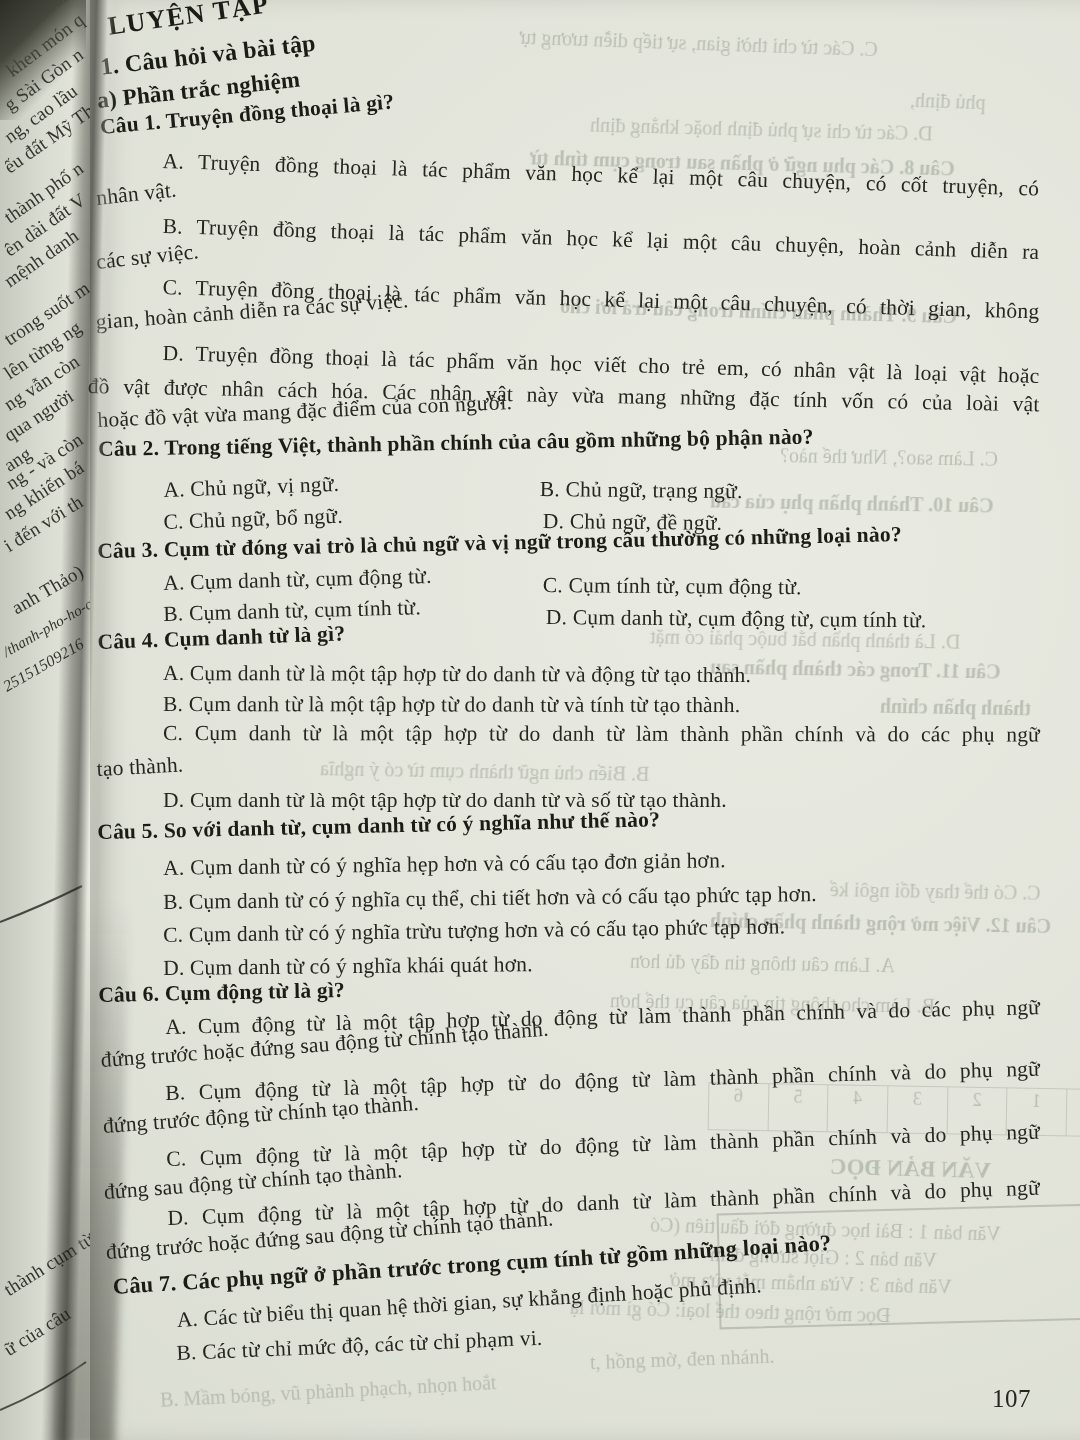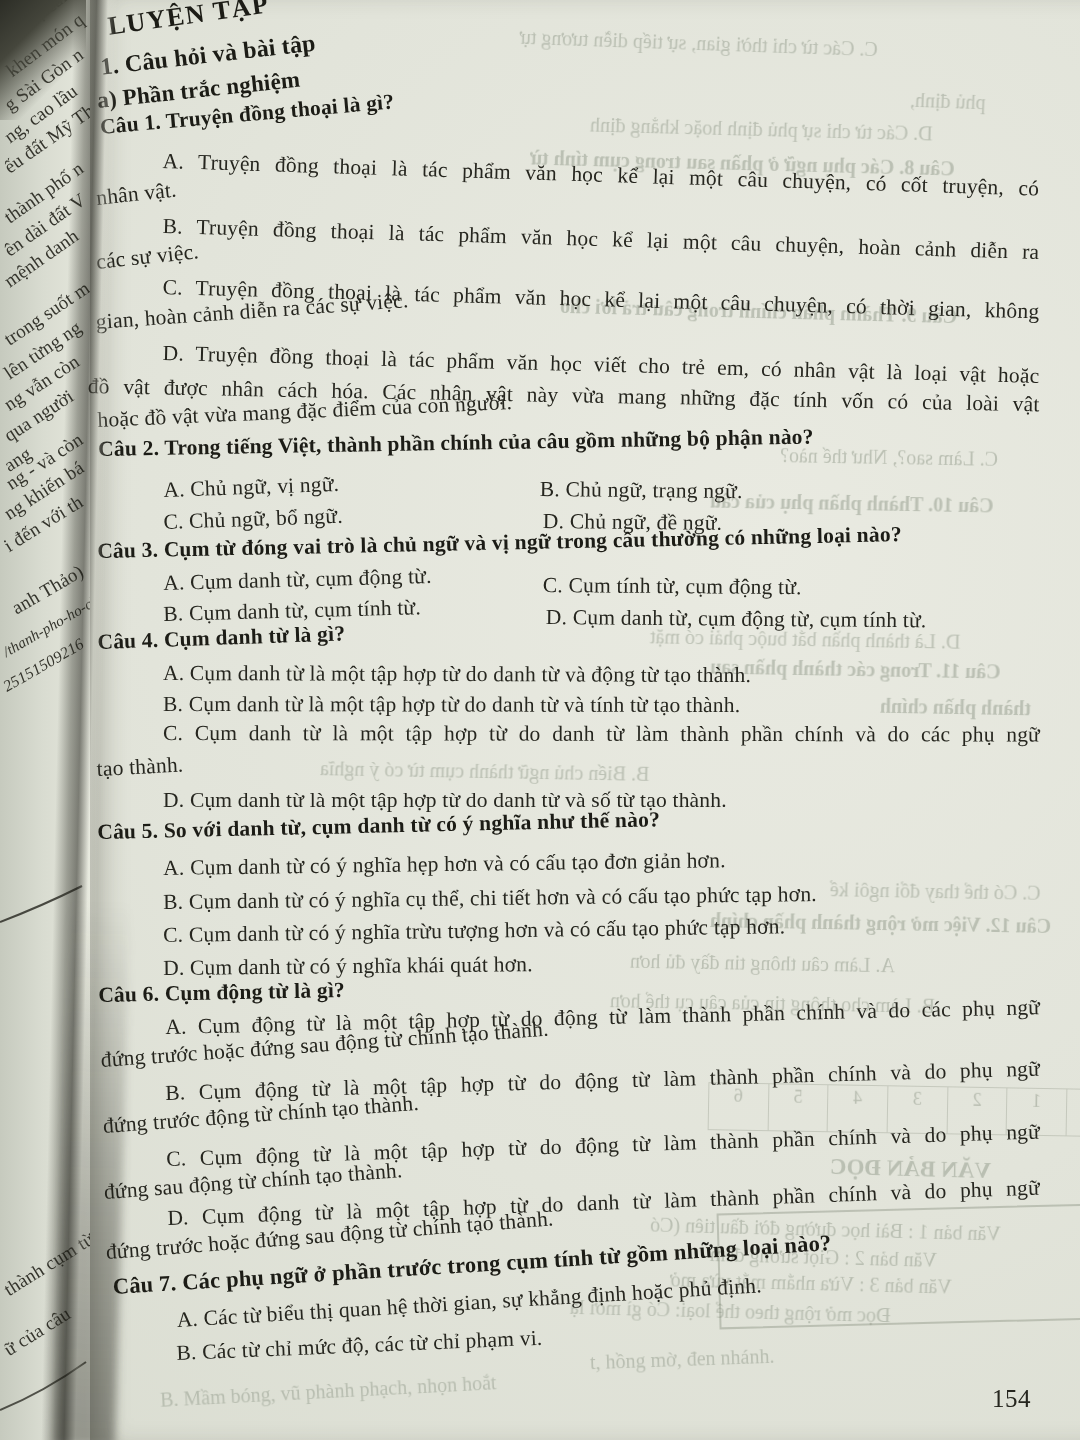--- a/index.html
+++ b/index.html
@@ -189,17 +189,17 @@
 <div class="ln" style="left:102px;top:1114px;--r:-4.2deg">đứng trước động từ chính tạo thành.</div>
 <div class="ln j" style="left:166px;top:1148px;width:874px;--r:-1.8deg">C. Cụm động từ là một tập hợp từ do động từ làm thành phần chính và do phụ ngữ</div>
 <div class="ln" style="left:103px;top:1180px;--r:-4.2deg">đứng sau động từ chính tạo thành.</div>
 <div class="ln j" style="left:167px;top:1207px;width:873px;--r:-2deg">D. Cụm động từ là một tập hợp từ do danh từ làm thành phần chính và do phụ ngữ</div>
 <div class="ln" style="left:105px;top:1240px;--r:-4.3deg">đứng trước hoặc đứng sau động từ chính tạo thành.</div>
 
 <div class="ln b t7" style="left:112px;top:1274px;--r:-3.5deg">Câu 7. Các phụ ngữ ở phần trước trong cụm tính từ gồm những loại nào?</div>
 <div class="ln" style="left:176px;top:1308px;--r:-3.4deg">A. Các từ biểu thị quan hệ thời gian, sự khẳng định hoặc phủ định.</div>
 <div class="ln" style="left:176px;top:1341px;--r:-2.4deg">B. Các từ chỉ mức độ, các từ chỉ phạm vi.</div>
 
-<div class="ln pn" style="left:992px;top:1385px;--r:0deg">154</div>
+<div class="ln pn" style="left:992px;top:1385px;--r:0deg">107</div>
 
 <div class="gap"></div>
 <div class="gap2"></div>
 <div class="corner-shadow"></div>
 
 </body></html>

